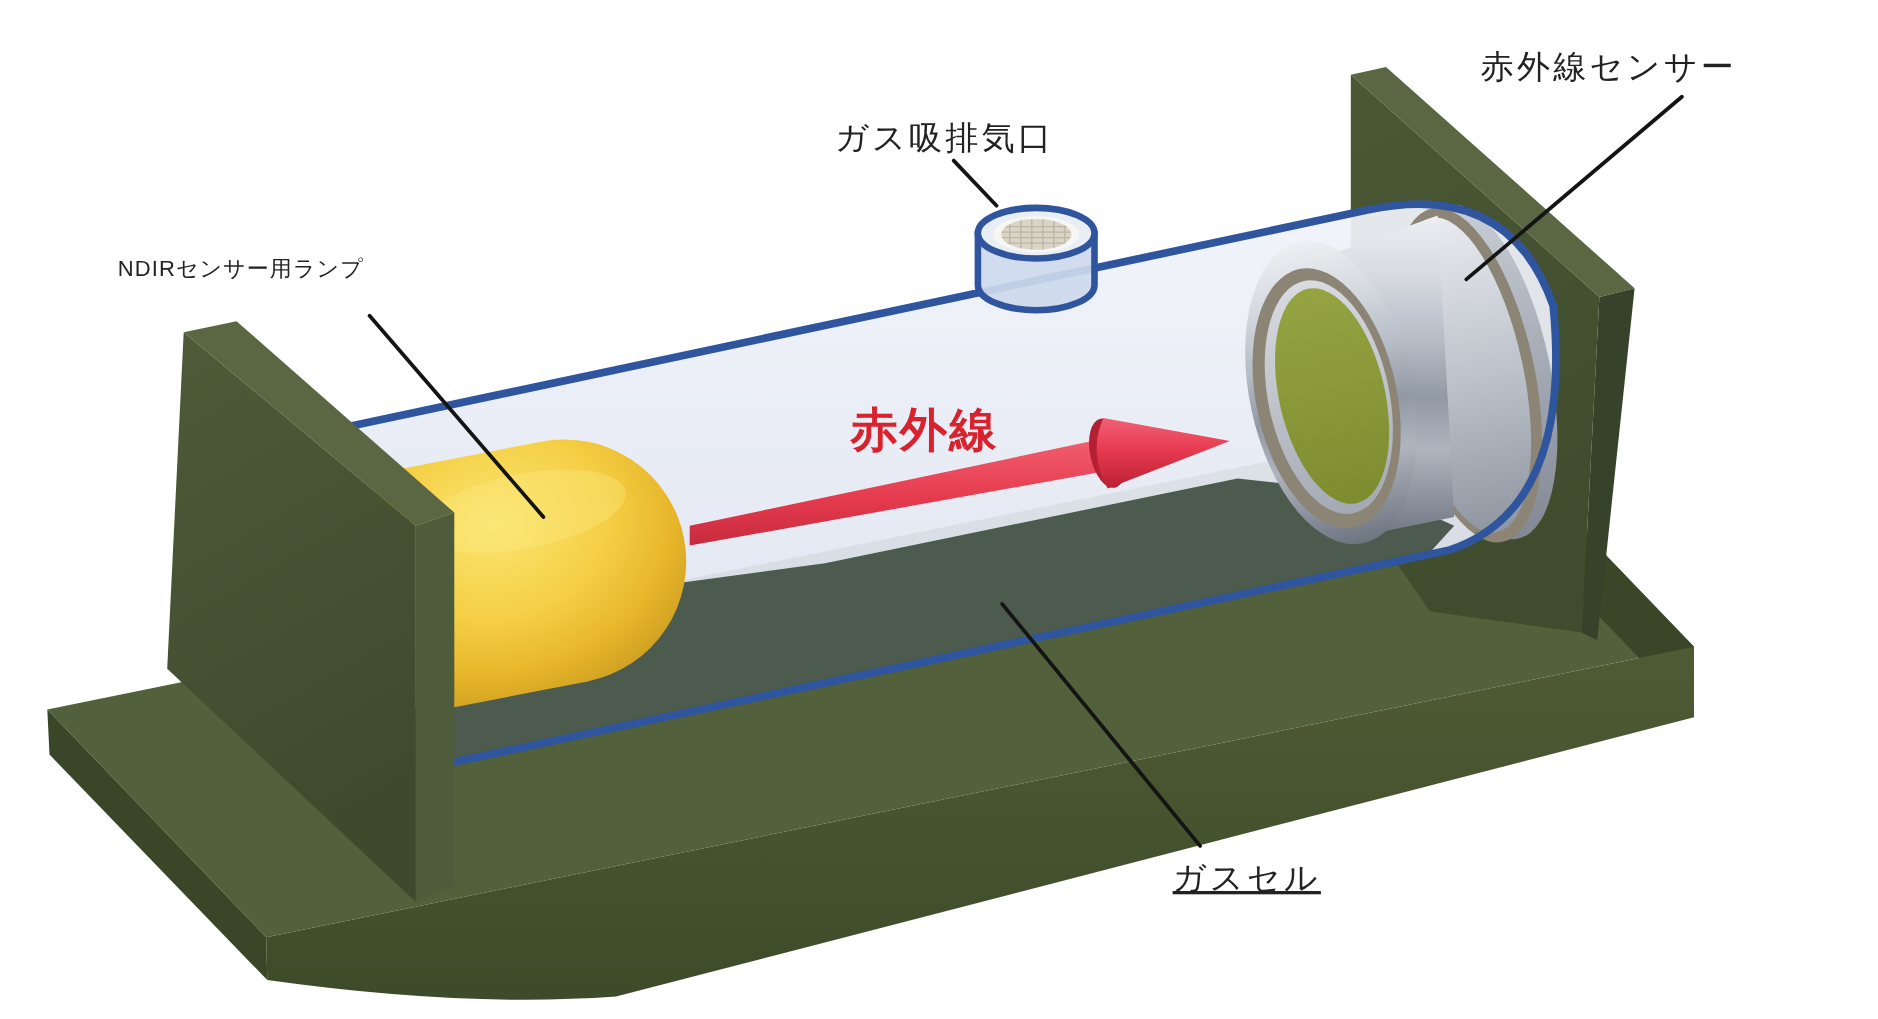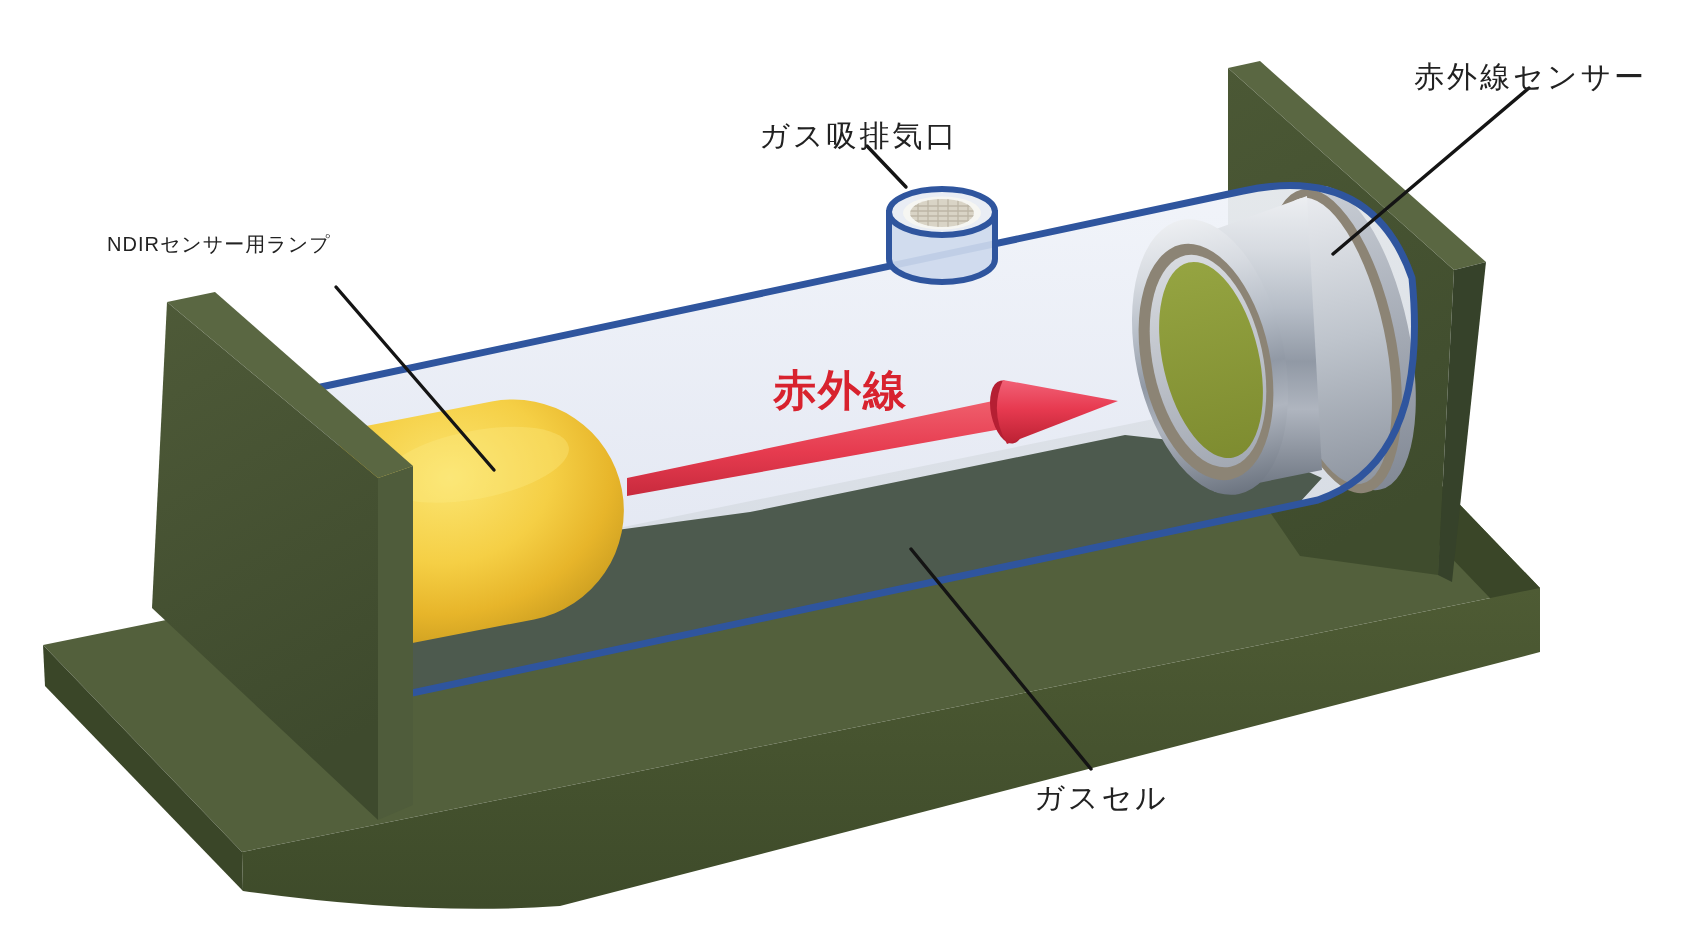--- a/index.html
+++ b/index.html
@@ -8,23 +8,23 @@
     background:var(--c-background,#fff);
     font-family:"Liberation Sans","DejaVu Sans",sans-serif;
   }
   #scene{position:absolute;left:0;top:0;}
   .lbl{
     position:absolute;color:var(--c-label_text,#2a2a2a);
     font-size:30px;font-weight:400;letter-spacing:3px;white-space:nowrap;
     font-family:"Liberation Sans","DejaVu Sans",sans-serif;
   }
   #lamp-label{left:107px;top:231px;font-size:20px;letter-spacing:1px;}
-  #gas-port-label{left:759px;top:116px;}
-  #ir-sensor-label{left:1414px;top:41px;margin-top:16px;}
-  #gas-cell-label{left:1034px;top:778px;}
+  #gas-port-label{left:759px;top:105px;}
+  #ir-sensor-label{left:1346px;top:41px;}
+  #gas-cell-label{left:1066px;top:778px;text-decoration:underline;}
   #infrared-label{
     position:absolute;left:773px;top:362px;font-size:43px;font-weight:700;
     letter-spacing:2px;color:var(--c-infrared_text_red,#d8222e);white-space:nowrap;text-align:center;
   }
 </style>
 </head>
 <body>
 
 <div id="stage" style="--c-background: #ffffff; --c-base_green_top: #53603C; --c-base_green_front: #47542F; --c-base_green_side: #3A4628; --c-wall_green_dark: #43502F; --c-wall_green_top: #5A6742; --c-wall_green_strip: #4F5C3B; --c-wall_green_strip_dark: #36422A; --c-tube_outline_blue: #2F559E; --c-tube_glass: #E8ECF5; --c-tube_interior: #4D5A4E; --c-lamp_yellow: #EFC433; --c-sensor_silver: #B9BFC9; --c-sensor_rim_gray: #8C8475; --c-sensor_window_olive: #8C9B3C; --c-arrow_red: #E03A4E; --c-infrared_text_red: #D8222E; --c-label_text: #222222; --c-leader_line: #141414; --c-port_mesh: #D9D4C6;">
 

